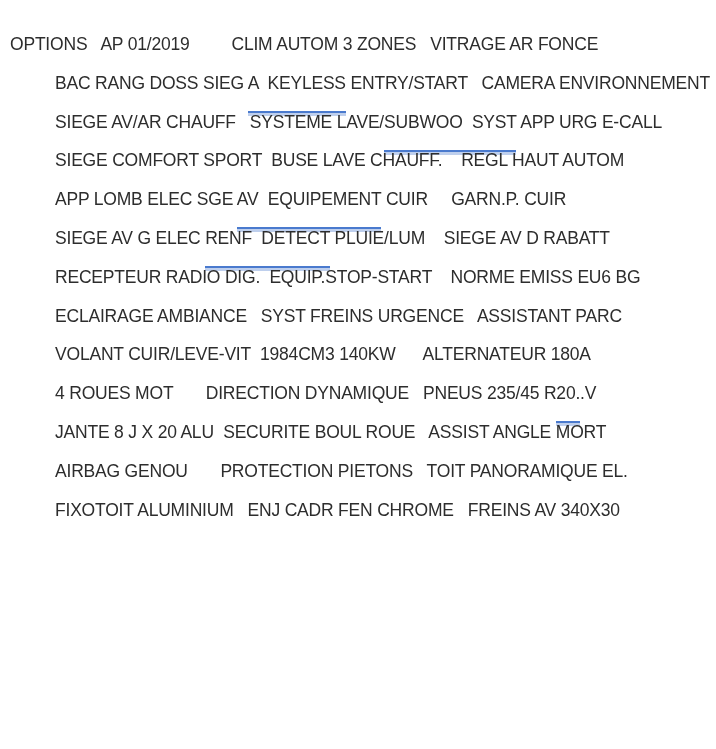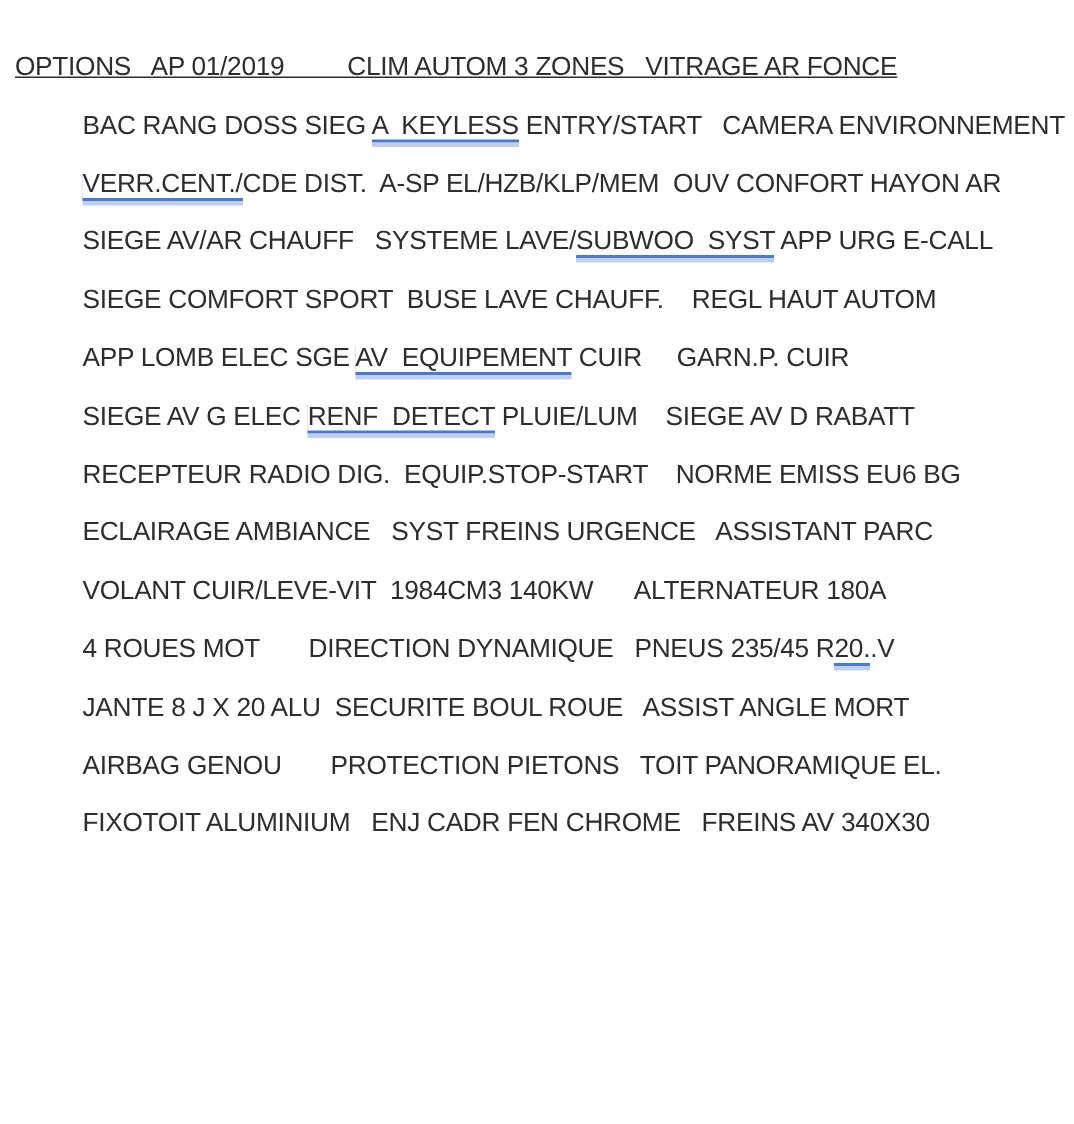--- a/index.html
+++ b/index.html
@@ -24,38 +24,36 @@
     color: var(--text-color, #2d2d2d);
     background: var(--bg-color, #ffffff);
   }
   .line {
     white-space: pre;
     height: 38.8px;
     line-height: 38.8px;
   }
   .line.first {
     margin-left: -45px;
-    text-decoration: underline;
   }
   .seg {
     display: inline;
   }
   .seg.u {
-    padding-bottom: 0;
+    padding-bottom: 18px;
     border-bottom: 2px solid var(--underline-color, #4a7ace);
     box-shadow: 0 3px 0 var(--underline-glow, rgba(111, 148, 216, 0.45));
   }
 </style>
 </head>
 <body>
 
 <div class="doc">
     <div class="line first"><span class="seg">OPTIONS   AP 01/2019         CLIM AUTOM 3 ZONES   VITRAGE AR FONCE</span></div>
     <div class="line"><span class="seg">BAC RANG DOSS SIEG </span><span class="seg u">A  KEYLESS</span><span class="seg"> ENTRY/START   CAMERA ENVIRONNEMENT</span></div>
-    <div class="line"><span class="seg u">VERR.CENT./</span><span class="seg">CDE DIST.  A-SP EL/HZB/KLP/MEM  OUV CONFORT HAYON AR</span></div>
     <div class="line"><span class="seg">SIEGE AV/AR CHAUFF   SYSTEME LAVE/</span><span class="seg u">SUBWOO  SYST</span><span class="seg"> APP URG E-CALL</span></div>
     <div class="line"><span class="seg">SIEGE COMFORT SPORT  BUSE LAVE CHAUFF.    REGL HAUT AUTOM</span></div>
     <div class="line"><span class="seg">APP LOMB ELEC SGE </span><span class="seg u">AV  EQUIPEMENT</span><span class="seg"> CUIR     GARN.P. CUIR</span></div>
     <div class="line"><span class="seg">SIEGE AV G ELEC </span><span class="seg u">RENF  DETECT</span><span class="seg"> PLUIE/LUM    SIEGE AV D RABATT</span></div>
     <div class="line"><span class="seg">RECEPTEUR RADIO DIG.  EQUIP.STOP-START    NORME EMISS EU6 BG</span></div>
     <div class="line"><span class="seg">ECLAIRAGE AMBIANCE   SYST FREINS URGENCE   ASSISTANT PARC</span></div>
     <div class="line"><span class="seg">VOLANT CUIR/LEVE-VIT  1984CM3 140KW      ALTERNATEUR 180A</span></div>
     <div class="line"><span class="seg">4 ROUES MOT       DIRECTION DYNAMIQUE   PNEUS 235/45 R</span><span class="seg u">20.</span><span class="seg">.V</span></div>
     <div class="line"><span class="seg">JANTE 8 J X 20 ALU  SECURITE BOUL ROUE   ASSIST ANGLE MORT</span></div>
     <div class="line"><span class="seg">AIRBAG GENOU       PROTECTION PIETONS   TOIT PANORAMIQUE EL.</span></div>

